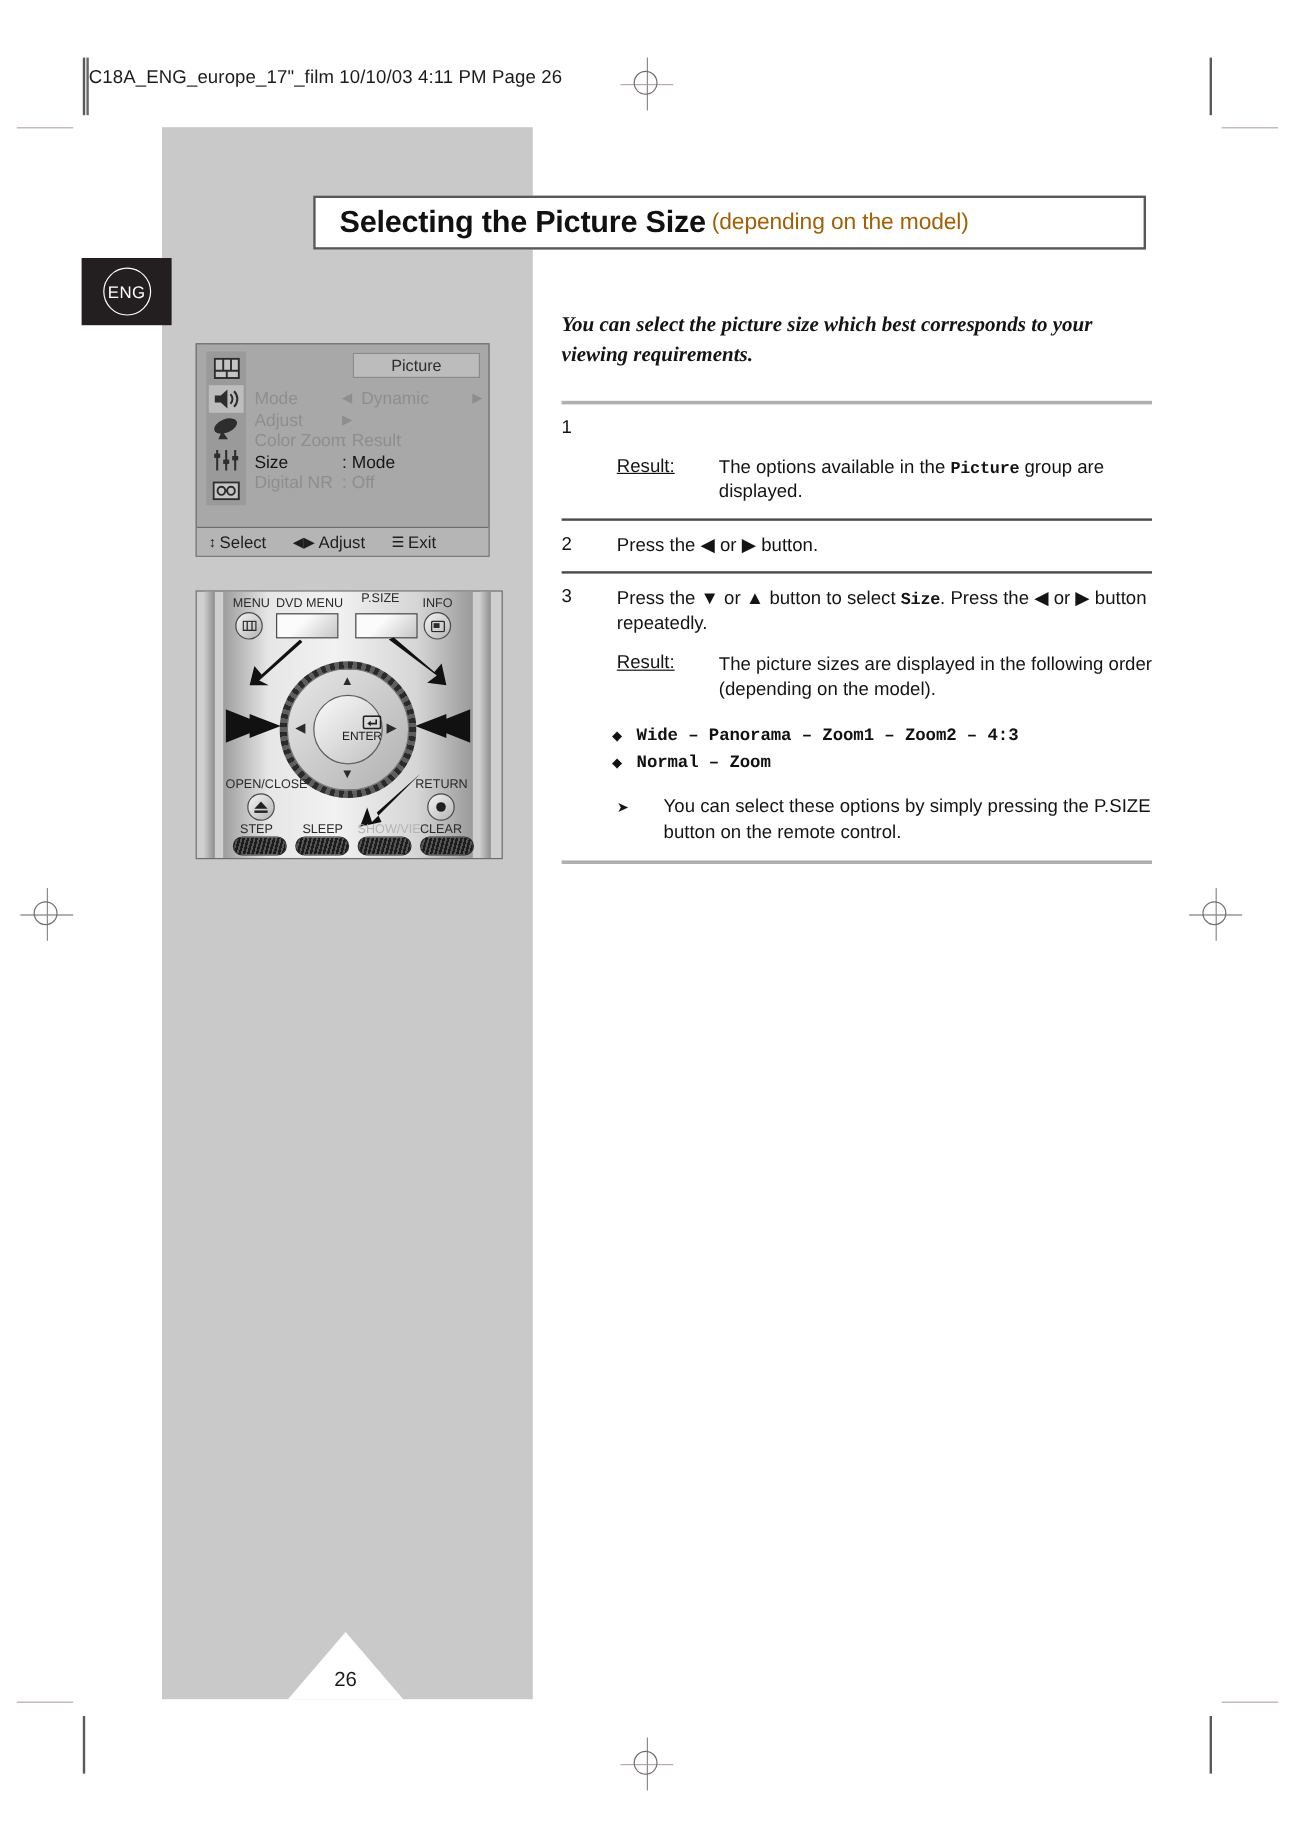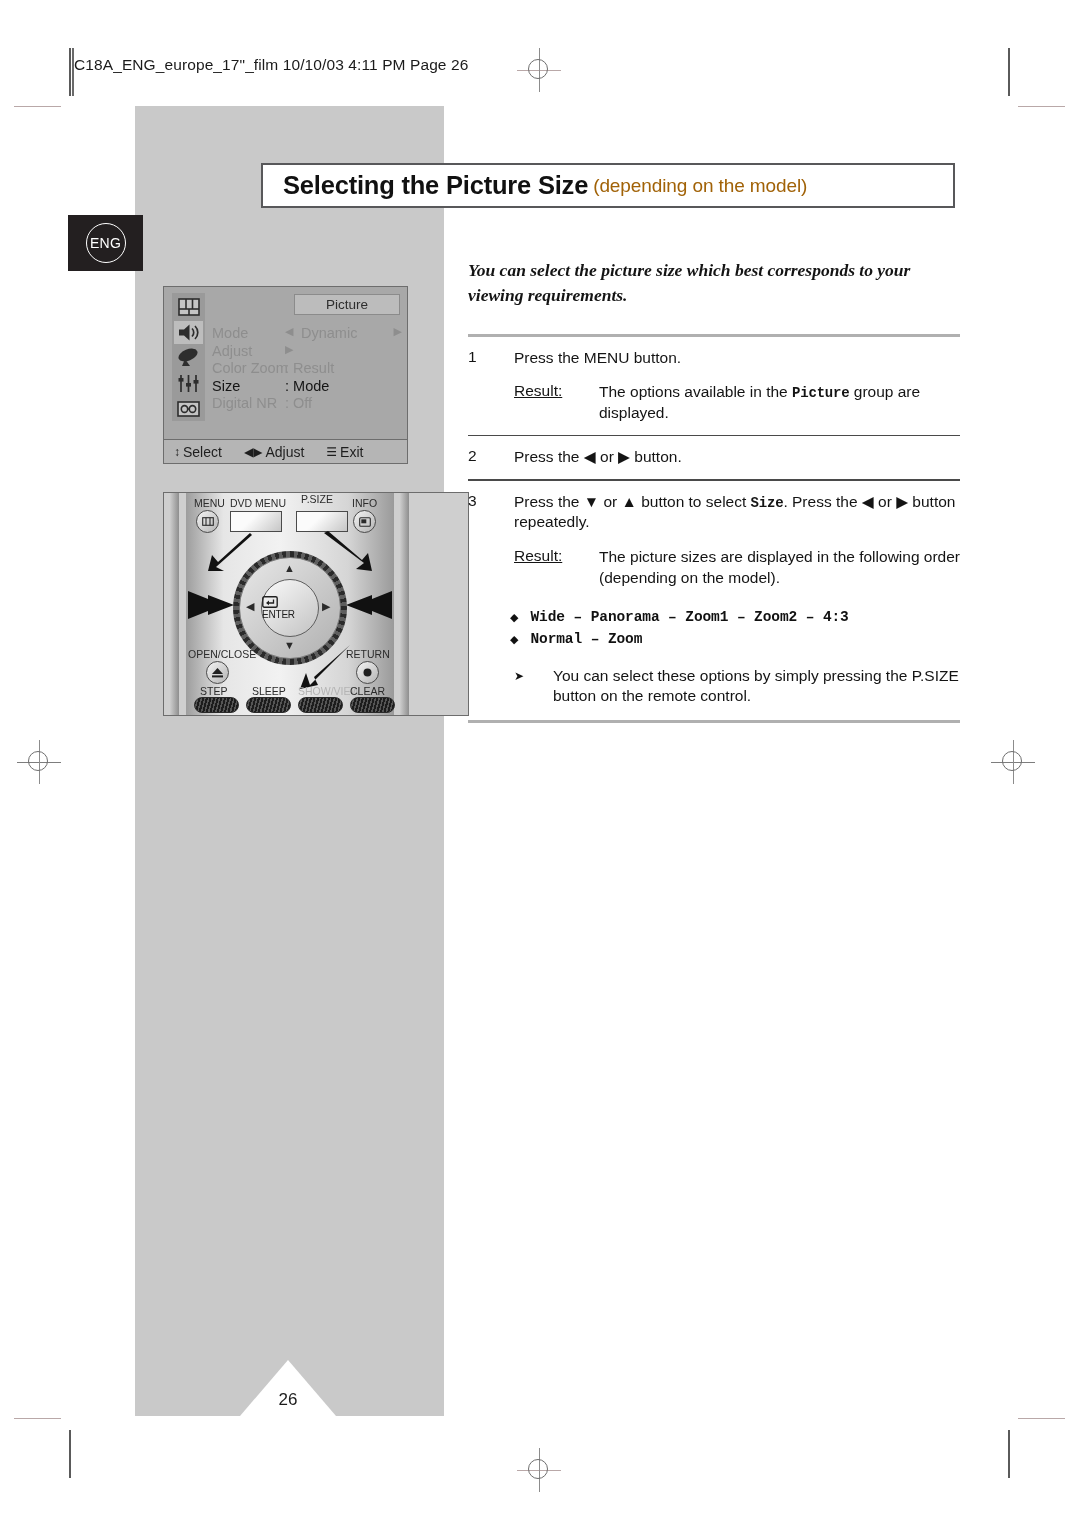--- a/index.html
+++ b/index.html
@@ -252,21 +252,21 @@
     gap: 22px;
   }
   .osd-fitem { display: flex; align-items: center; gap: 3px; }
   .osd-fitem .g { font-size: 12px; }
 
   
   .remote {
     position: absolute;
     left: 163px;
     top: 492px;
-    width: 306px;
+    width: 256px;
     height: 224px;
     background: #cfcfcf;
     border: 1.4px solid #6d6d6d;
     box-sizing: border-box;
     overflow: hidden;
   }
   .remote-inner {
     position: absolute;
     left: 22px;
     top: 0;
@@ -333,21 +333,21 @@
   .dpad-center {
     position: absolute;
     left: 28px; top: 28px;
     width: 58px; height: 58px;
     border-radius: 50%;
     background: linear-gradient(140deg,#fafafa,#c2c2c2);
     border: 1.6px solid #5e5e5e;
     box-sizing: border-box;
     display: flex;
     flex-direction: column;
-    align-items: flex-start;
+    align-items: flex-end;
     justify-content: center;
     gap: 1px;
   }
   .enter-lbl { font-size: 10px; color: #202020; letter-spacing: -0.2px; }
   .dpad-ar {
     position: absolute;
     font-size: 11px;
     color: #2a2a2a;
   }
   .jet {
@@ -685,21 +685,20 @@
 </div>
 
 <div class="content">
 
   <p class="intro">You can select the picture size which best corresponds to your viewing requirements.</p>
 
   <div class="rule"></div>
 
   <div class="step">
     <div class="step-num">1</div>
-    <div class="step-body">Press the MENU button.</div>
   </div>
   <div class="result-block">
     <div class="result-lbl">Result:</div>
     <div class="result-body">
       <span>The options available in the </span><span class="mono">Picture</span><span> group are displayed.</span>
     </div>
   </div>
 
   <div class="rule thin"></div>
 

